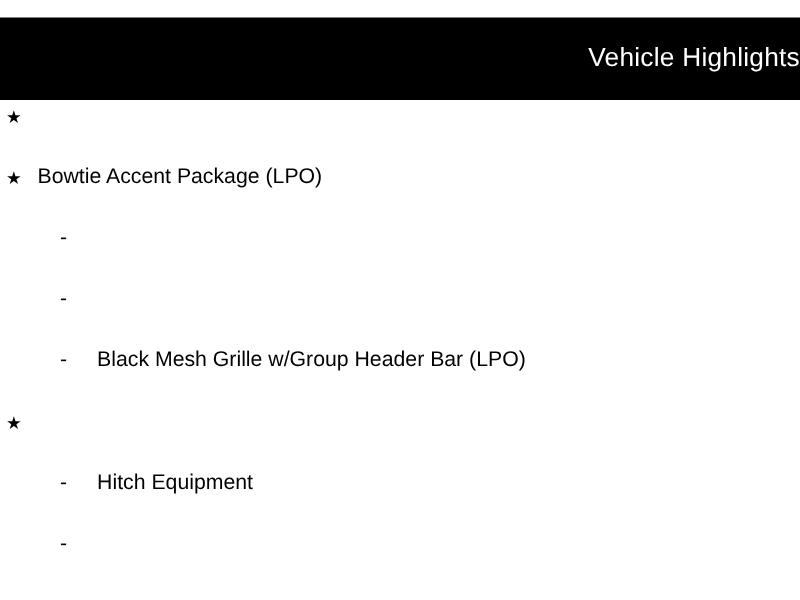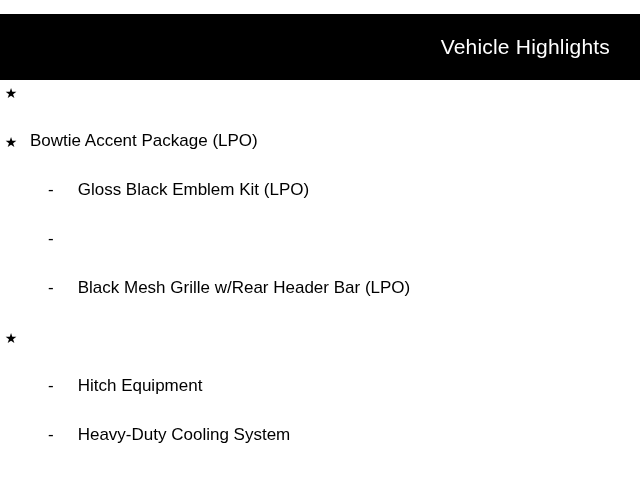--- a/index.html
+++ b/index.html
@@ -31,21 +31,20 @@
     display: flex;
     align-items: center;
     justify-content: flex-end;
   }
 
   .header-title {
     color: #ffffff;
     font-size: 21px;
     font-weight: 400;
     letter-spacing: 0.2px;
-    padding-right: 30px;
     text-align: right;
   }
 
   
   .list {
     position: absolute;
     top: 80px;
     left: 0;
     width: 640px;
     padding: 0;
@@ -116,44 +115,42 @@
     </div>
 
     <div class="row level-1">
       <span class="bullet">★</span>
       <span class="text">Bowtie Accent Package (LPO)</span>
     </div>
 
     <div class="row level-2">
       <span class="bullet"></span>
       <span class="dash">-</span>
-      <span class="text text-after-dash">Gloss Black Emblem Kit (LPO)</span>
     </div>
 
     <div class="row level-2">
       <span class="bullet"></span>
       <span class="dash">-</span>
     </div>
 
     <div class="row level-2">
       <span class="bullet"></span>
       <span class="dash">-</span>
-      <span class="text text-after-dash">Black Mesh Grille w/Rear Header Bar (LPO)</span>
+      <span class="text text-after-dash">Black Mesh Grille w/Group Header Bar (LPO)</span>
     </div>
 
     <div class="row level-1">
       <span class="bullet">★</span>
     </div>
 
     <div class="row level-2">
       <span class="bullet"></span>
       <span class="dash">-</span>
       <span class="text text-after-dash">Hitch Equipment</span>
     </div>
 
     <div class="row level-2">
       <span class="bullet"></span>
       <span class="dash">-</span>
-      <span class="text text-after-dash">Heavy-Duty Cooling System</span>
     </div>
 
   </div>
 </div>
 
 </body></html>

